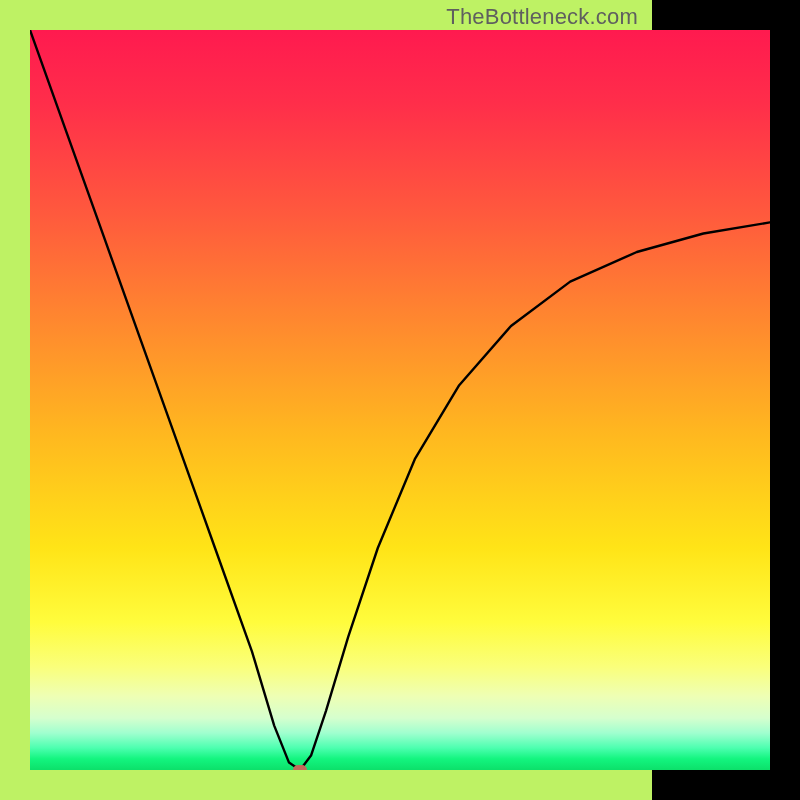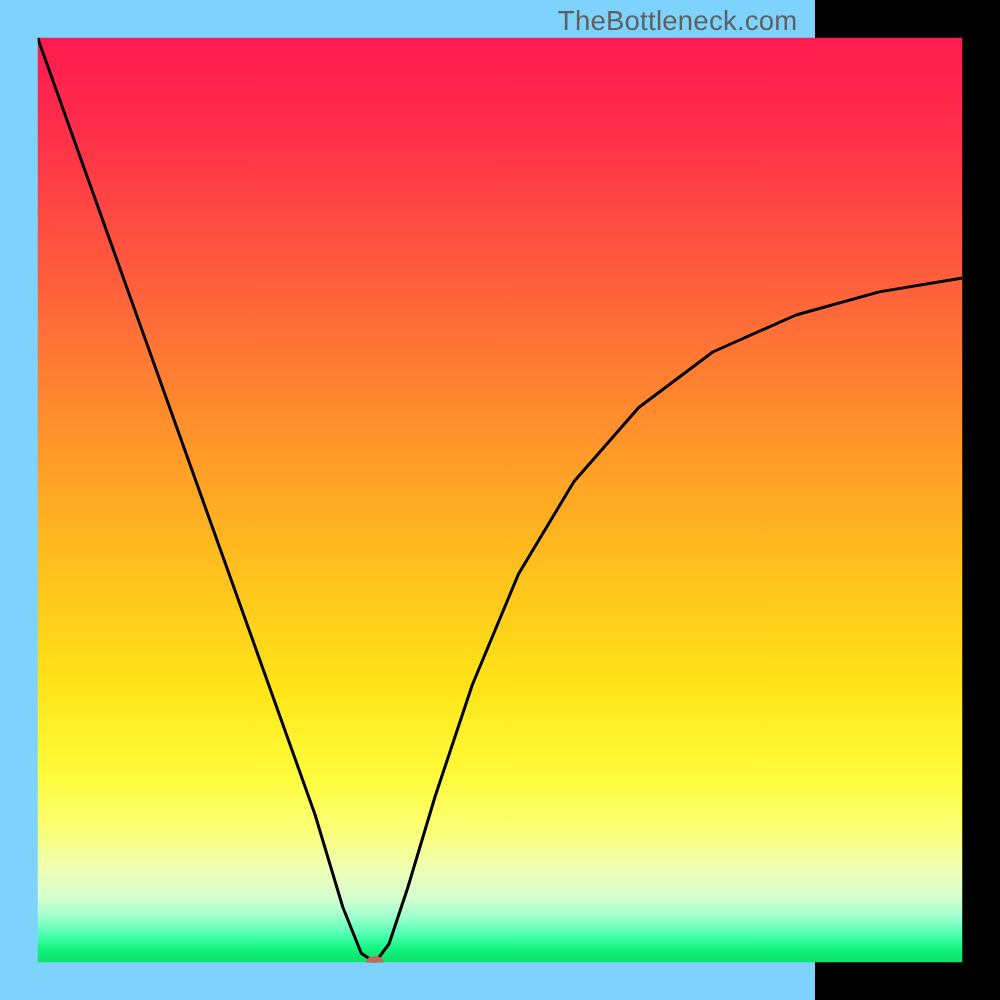--- a/index.html
+++ b/index.html
@@ -8,21 +8,21 @@
     width: 800px;
     height: 800px;
     background: #000;
     font-family: Arial, Helvetica, sans-serif;
     overflow: hidden;
   }
   .frame {
     position: relative;
     width: 652px;
     height: 800px;
-    background: #7dd3fc;
+    background: #bef264;
     text-align: center;
   }
   .watermark {
     position: absolute;
     top: 4px;
     right: 14px;
     color: #5f5f5f;
     font-size: 22px;
     font-weight: 500;
     letter-spacing: 0.2px;

